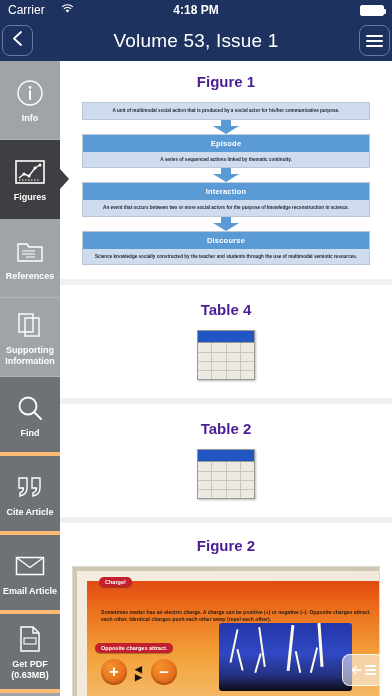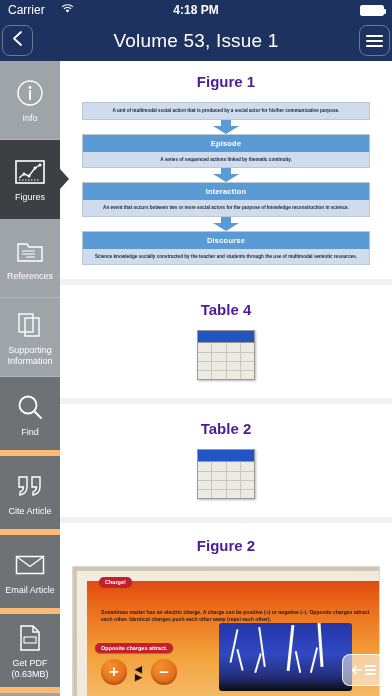--- a/index.html
+++ b/index.html
@@ -49,21 +49,21 @@
   }
   .nav-right { margin-left: auto; }
   .ham-line { display: block; height: 2px; background: #fff; border-radius: 1px; }
 
   
   .body-wrap { display: flex; height: 635px; background: #f1f1f1; }
 
   
   .sidebar {
     width: 60px; flex: 0 0 60px; background: #9fa4a9;
-    position: relative; z-index: 3;
+    position: relative; z-index: 3; font-weight: bold;
   }
   .side-item {
     position: relative; height: 79px;
     display: flex; flex-direction: column;
     align-items: center; justify-content: center;
     color: #ffffff; cursor: pointer;
     border-bottom: 1px solid #b0b5b9;
   }
   .side-item .s-ico { height: 34px; display: flex; align-items: center; justify-content: center; }
   .side-item .s-lbl {
@@ -71,21 +71,21 @@
     margin-top: 3px; color: #ffffff; padding: 0 2px;
   }
   .side-item.active { background: #3d3f42; border-bottom-color: #3d3f42; }
   .side-item.active:after {
     content: ""; position: absolute; right: -9px; top: 50%;
     transform: translateY(-50%);
     border-top: 10px solid transparent; border-bottom: 10px solid transparent;
     border-left: 9px solid #3d3f42;
   }
   .side-lower-wrap { background: #6e7275; }
-  .side-lower-wrap .side-item { border-bottom: 6px solid #fdba74; }
+  .side-lower-wrap .side-item { border-bottom: 4px solid #fdba74; }
 
   
   .content {
     flex: 1 1 auto; background: #f1f1f1;
     overflow: hidden; position: relative;
   }
   .fig-card { background: #ffffff; padding: 12px 12px 14px; margin-bottom: 6px; }
   .fig-title {
     text-align: center; font-size: 15px; font-weight: bold;
     color: #4c1d95; margin-bottom: 12px;

